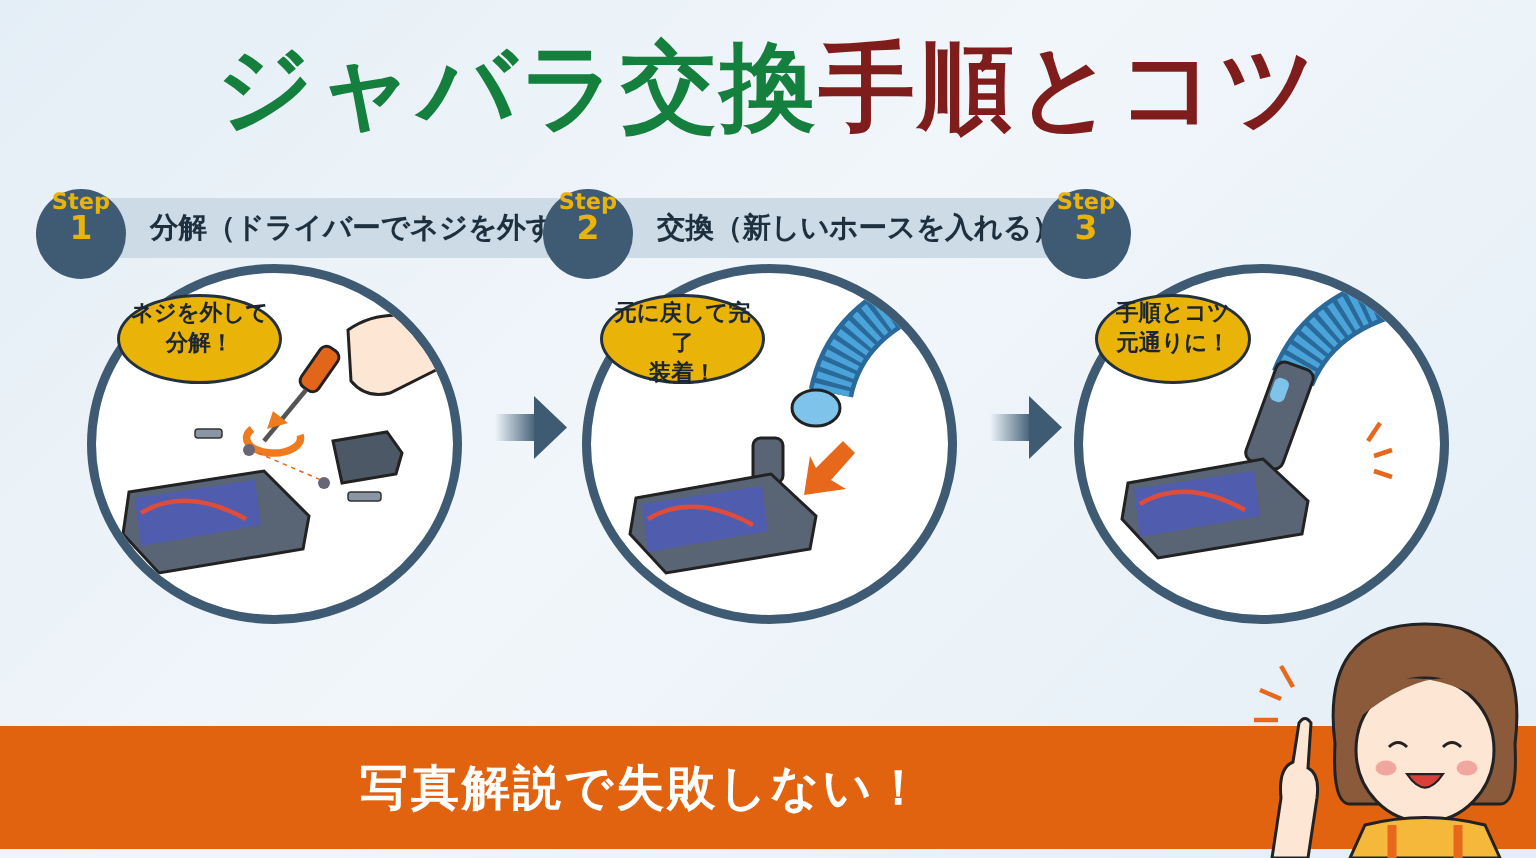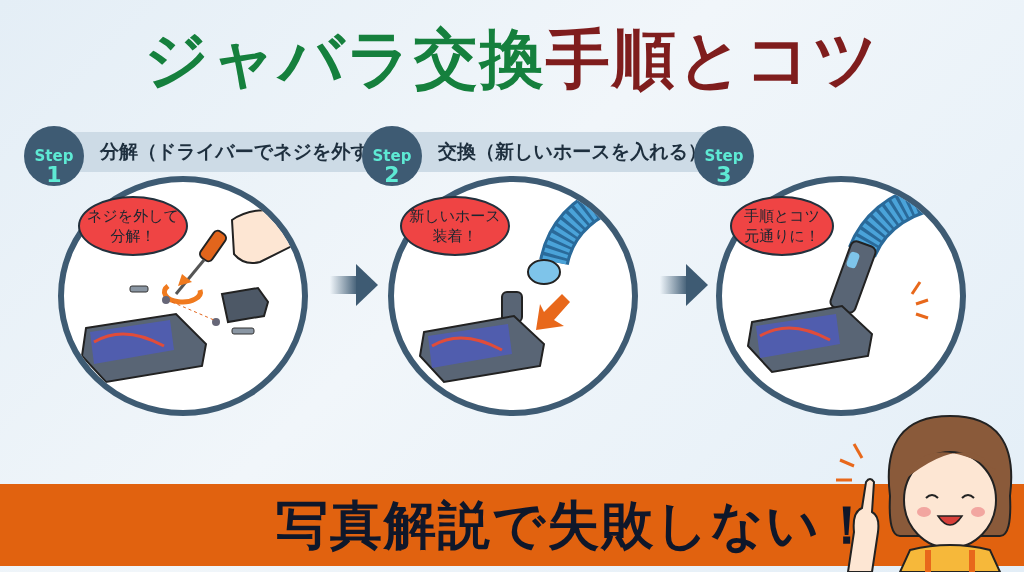--- a/index.html
+++ b/index.html
@@ -19,45 +19,45 @@
 
     .step-header { position: absolute; top: 126px; height: 52px; }
     .step-pill {
       position: absolute; left: 30px; top: 6px; height: 40px;
       background: #cddbe6; border-radius: 22px;
       padding: 0 22px 0 46px; display: flex; align-items: center;
       font-size: 19px; font-weight: bold; color: #1e2f3e; white-space: nowrap;
     }
     .step-badge {
       position: absolute; left: 0; top: 0; width: 60px; height: 60px; border-radius: 50%;
-      background: #3e5b73; color: #5eead4; display: flex; flex-direction: column;
-      align-items: center; justify-content: flex-end; z-index: 2;
+      background: #3e5b73; color: #eab308; display: flex; flex-direction: column;
+      align-items: center; justify-content: flex-start; z-index: 2;
     }
     .step-badge .s { font-size: 15px; font-weight: bold; line-height: 16px; }
     .step-badge .n { font-size: 22px; font-weight: bold; line-height: 22px; }
 
     .circle {
       position: absolute; top: 176px; width: 250px; height: 240px; border-radius: 50%;
       background: #fff; border: 6px solid #3e5b73; overflow: hidden;
     }
     .bubble {
-      position: absolute; background: #ef4444; border: 2.5px solid #22313d;
-      border-radius: 50%; font-size: 15px; font-weight: normal; color: #1b2630;
-      text-align: center; display: flex; align-items: center; justify-content: center;
+      position: absolute; background: #eab308; border: 2.5px solid #22313d;
+      border-radius: 50%; font-size: 15px; font-weight: bold; color: #1b2630;
+      text-align: center; display: flex; justify-content: center;
       line-height: 20px; z-index: 3;
     }
     .arrow { position: absolute; top: 262px; width: 50px; height: 46px; }
 
     .banner {
       position: absolute; left: 0; top: 484px; width: 1024px; height: 82px;
       background: #e1620f;
     }
     .banner-text {
       position: absolute; left: 240px; top: 0; height: 82px; line-height: 82px;
-      font-size: 52px; font-weight: bold; color: #0f172a; letter-spacing: 2px; margin-left: 36px;
+      font-size: 32px; font-weight: bold; color: #ffffff; letter-spacing: 2px;
     }
     .girl { position: absolute; left: 820px; top: 400px; width: 204px; height: 172px; }
   </style>
 </head>
 <body>
 
 <div class="title">
   <span class="orange">ジャバラ交換</span><span class="black">手順とコツ</span>
 </div>
 
@@ -124,21 +124,21 @@
     <ellipse cx="150" cy="90" rx="16" ry="12" fill="#7ec4ea" stroke="#222" stroke-width="2"></ellipse>
     <polygon points="150,130 168,112 176,120 160,138 170,144 142,148 146,122" fill="#e8681b"></polygon>
     <rect x="108" y="110" width="20" height="30" rx="5" fill="#596575" stroke="#222" stroke-width="2"></rect>
     <path d="M30 150 l90 -16 l30 28 l-4 22 l-96 16 l-24 -26 z" fill="#596575" stroke="#222" stroke-width="2"></path>
     <path d="M34 154 l80 -12 l4 30 l-80 14 z" fill="#4f5cb8" opacity="0.85"></path>
     <path d="M38 164 q30 -18 70 4" stroke="#e04c3a" stroke-width="3" fill="none"></path>
   </svg>
 </div>
 <div class="bubble" style="left:400px;top:196px;width:110px;height:60px;">
   <div>
-      <div>新しいホース</div>
+      <div>元に戻して完了</div>
       <div>装着！</div>
     </div>
 </div>
 
 <svg class="arrow" style="left:660px;" viewBox="0 0 50 46">
   <rect x="0" y="14" width="28" height="18" fill="url(#ag)"></rect>
   <polygon points="26,2 48,23 26,44" fill="#3e5b73"></polygon>
 </svg>
 
 <div class="step-header" style="left:694px;width:310px;">

